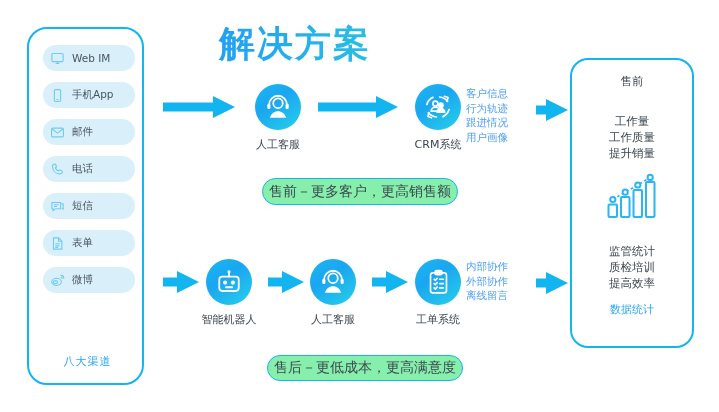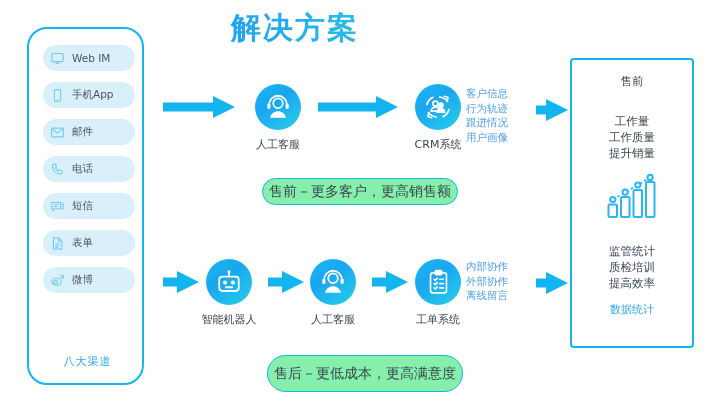--- a/index.html
+++ b/index.html
@@ -7,23 +7,23 @@
     width:719px;height:412px;
     background:#ffffff;
     font-family:"DejaVu Sans","Liberation Sans",sans-serif;
     overflow:hidden;
     position:relative;
   }
   .stage{position:absolute;left:0;top:0;width:719px;height:412px;}
 
   
   .title{
-    position:absolute;left:0;top:8px;width:590px;
+    position:absolute;left:0;top:20px;width:590px;
     text-align:center;
-    font-size:30px;font-weight:bold;letter-spacing:2px;
+    font-size:36px;font-weight:bold;letter-spacing:2px;
     background:linear-gradient(90deg,#1b7ff5 0%,#22a9f0 45%,#2fd9d2 85%,#35e0c8 100%);
     -webkit-background-clip:text;background-clip:text;
     -webkit-text-fill-color:transparent;color:#1b9ef0;
   }
 
   
   .channel-panel{
     position:absolute;left:27px;top:27px;width:117px;height:358px;
     border:2px solid #12b5f0;border-radius:20px;background:#fff;
     box-sizing:border-box;
@@ -78,21 +78,21 @@
     position:absolute;
     border:1.6px solid #12b5f0;border-radius:20px;
     display:flex;align-items:center;justify-content:center;
     font-size:14px;color:#3c4650;white-space:nowrap;
     background:#86efac;box-sizing:border-box;
   }
 
   
   .stats-panel{
     position:absolute;left:570px;top:58px;width:124px;height:290px;
-    border:2px solid #12b5f0;border-radius:4px;background:#fff;
+    border:2px solid #12b5f0;border-radius:18px;background:#fff;
     box-sizing:border-box;text-align:center;
   }
   .stats-head{margin-top:14px;font-size:11.5px;color:#3c4650;}
   .stats-lines{margin-top:24px;font-size:11.5px;line-height:16px;color:#3c4650;}
   .stats-chart{margin-top:12px;display:flex;justify-content:center;}
   .stats-chart svg{display:block;}
   .stats-foot-link{
     margin-top:11px;font-size:11px;color:#2aa6ef;
   }
 </style>
@@ -306,21 +306,21 @@
     <div>外部协作</div>
     <div>离线留言</div>
   </div>
 
   <div class="arrow" style="left:536px;top:272px;">
     <svg width="32" height="22" viewBox="0 0 32 22">
       <path d="M0 6.5h10V0l22 11-22 11v-6.5H0z" fill="#12b5f0"></path>
     </svg>
   </div>
 
-  <div class="pill" style="left:267px;top:355px;width:196px;height:37px;">售后－更低成本，更高满意度</div>
+  <div class="pill" style="left:267px;top:355px;width:196px;height:26px;">售后－更低成本，更高满意度</div>
 
   <div class="stats-panel">
     <div class="stats-head">售前</div>
     <div class="stats-lines">
       <div>工作量</div>
       <div>工作质量</div>
       <div>提升销量</div>
     </div>
 
     <div class="stats-chart">

